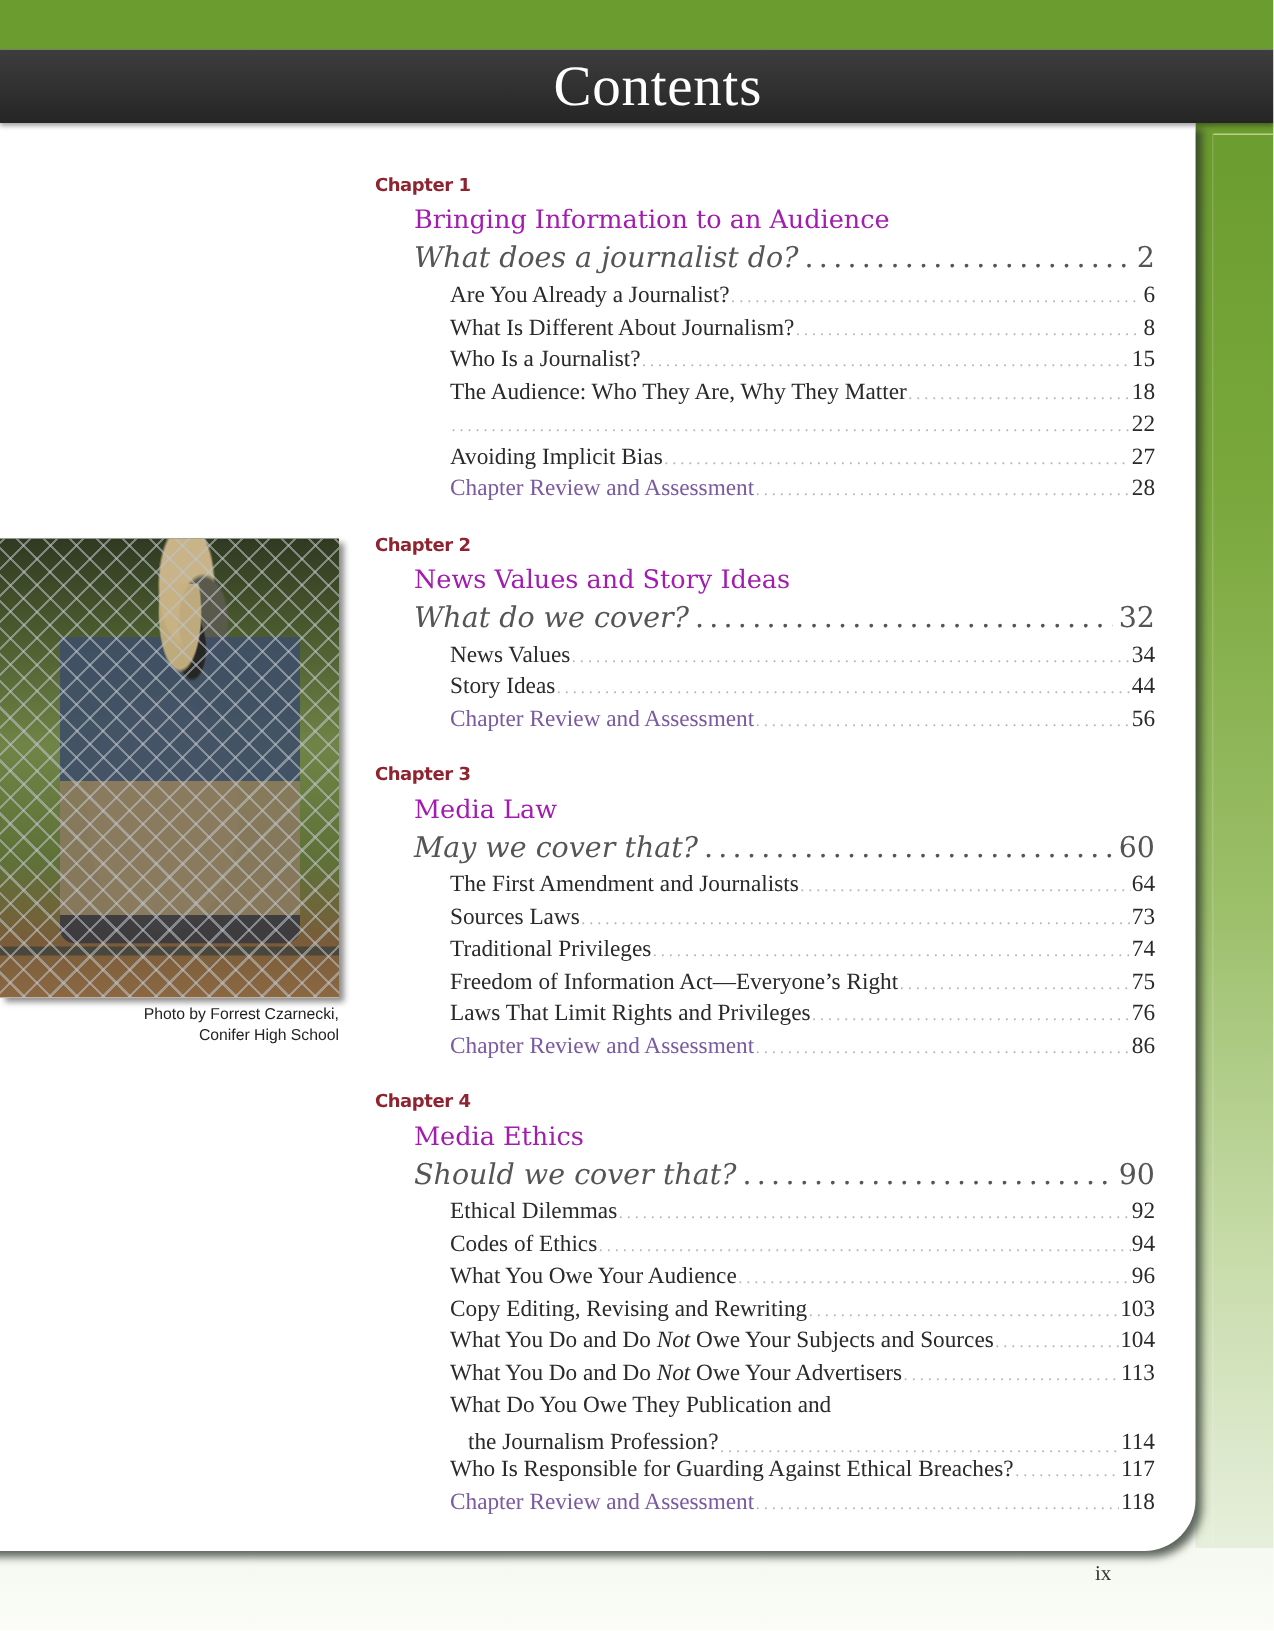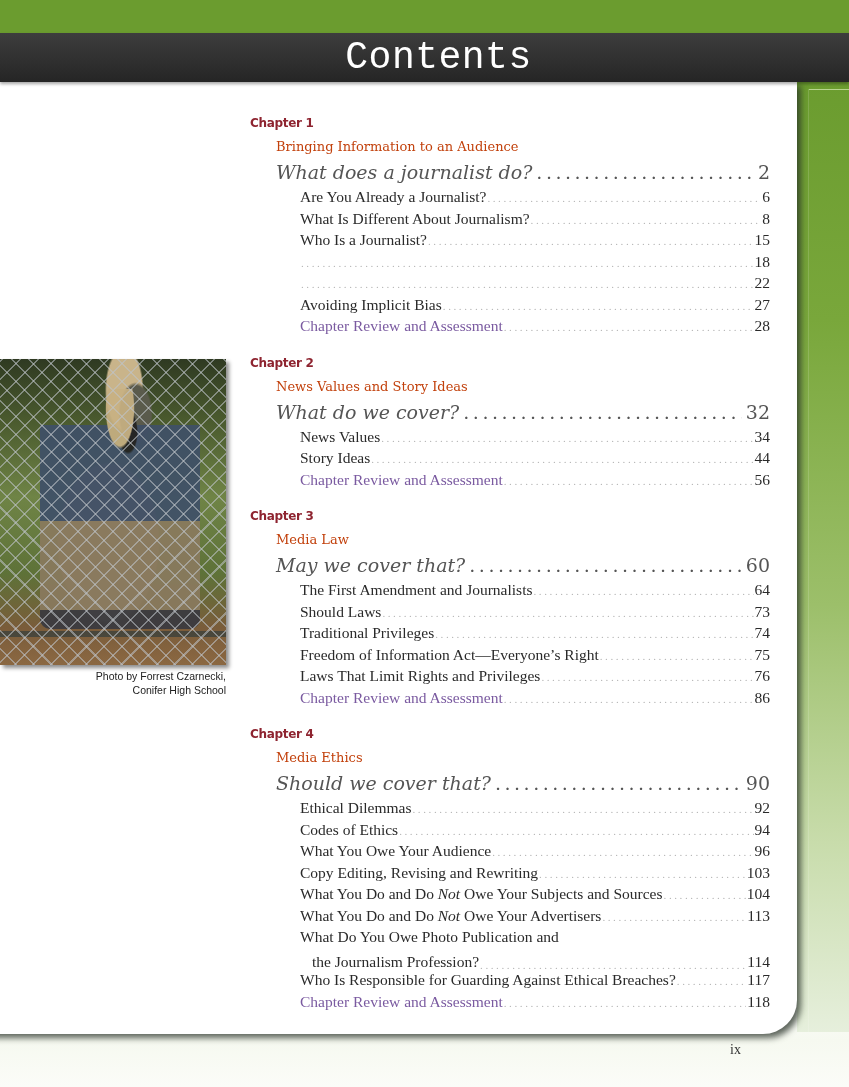--- a/index.html
+++ b/index.html
@@ -12,21 +12,21 @@
     position:absolute; left:0; top:0; width:849px; height:33px; background:#6b9c2f;
   }
   .title-bar {
     position:absolute; left:0; top:33px; width:849px; height:49px;
     background: linear-gradient(to bottom, #3d3d3d 0%, #2f2f2f 60%, #252525 100%);
     box-shadow: 0 2px 3px rgba(0,0,0,0.35);
     z-index:3;
   }
   .title-bar .title {
     position:absolute; left:0; right:0; top:3px; text-align:center;
-    color:#ffffff; font-family:Liberation Mono, monospace; font-size:38px; line-height:44px;
+    color:#ffffff; font-family:Liberation Serif, serif; font-size:38px; line-height:44px;
     letter-spacing:0.5px;
     padding-left:28px;
   }
   .side-panel {
     position:absolute; left:797px; top:82px; width:52px; height:950px;
     background: linear-gradient(to bottom, #6b9c2f 0%, #79a73b 25%, #9cbf6a 55%, #c8dcab 80%, #e6efdc 100%);
     z-index:1;
   }
   .side-panel .inner-line {
     position:absolute; left:12px; top:7px; right:0; height:1px; background:#b8d48e;
@@ -77,22 +77,22 @@
   }
   .toc {
     position:absolute; left:250px; top:113px; width:520px; z-index:4;
   }
   .chapter { margin-bottom:0; }
   .chapter-label {
     font-family:"DejaVu Sans", sans-serif; font-weight:bold; font-size:12px; line-height:20px;
     color:#8e2430; height:20px; letter-spacing:-0.3px;
   }
   .chapter-title {
-    margin-left:26px; font-family:"DejaVu Serif", serif; font-size:13px; line-height:28px;
-    color:#c2410c; height:28px; white-space:nowrap;
+    margin-left:26px; font-family:"DejaVu Serif", serif; font-size:17px; line-height:28px;
+    color:#a21caf; height:28px; white-space:nowrap;
   }
   .question-row {
     margin-left:26px; display:flex; align-items:baseline; height:27px;
     font-family:"DejaVu Serif", serif; font-size:19px; color:#555;
   }
   .question-row .q { font-style:italic; white-space:nowrap; }
   .question-row .leader {
     flex:1; overflow:hidden; white-space:nowrap; color:#555; margin:0 4px;
     letter-spacing:3.5px;
   }
@@ -161,20 +161,21 @@
         <span class="t">What Is Different About Journalism?</span>
         <span class="leader">................................................................................................</span>
         <span class="page">8</span>
       </div>
     <div class="entry">
         <span class="t">Who Is a Journalist?</span>
         <span class="leader">................................................................................................</span>
         <span class="page">15</span>
       </div>
     <div class="entry">
+        <span class="t">The Audience: Who They Are, Why They Matter</span>
         <span class="leader">................................................................................................</span>
         <span class="page">18</span>
       </div>
     <div class="entry">
         <span class="leader">................................................................................................</span>
         <span class="page">22</span>
       </div>
     <div class="entry">
         <span class="t">Avoiding Implicit Bias</span>
         <span class="leader">................................................................................................</span>
@@ -221,21 +222,21 @@
       <span class="q">May we cover that?</span>
       <span class="leader">................................................................................................</span>
       <span class="page">60</span>
     </div>
     <div class="entry">
         <span class="t">The First Amendment and Journalists</span>
         <span class="leader">................................................................................................</span>
         <span class="page">64</span>
       </div>
     <div class="entry">
-        <span class="t">Should Laws</span>
+        <span class="t">Sources Laws</span>
         <span class="leader">................................................................................................</span>
         <span class="page">73</span>
       </div>
     <div class="entry">
         <span class="t">Traditional Privileges</span>
         <span class="leader">................................................................................................</span>
         <span class="page">74</span>
       </div>
     <div class="entry">
         <span class="t">Freedom of Information Act—Everyone’s Right</span>
@@ -287,21 +288,21 @@
         <span class="t"><span>What You Do and Do </span><em>Not</em><span> Owe Your Subjects and Sources</span></span>
         <span class="leader">................................................................................................</span>
         <span class="page">104</span>
       </div>
     <div class="entry">
         <span class="t"><span>What You Do and Do </span><em>Not</em><span> Owe Your Advertisers</span></span>
         <span class="leader">................................................................................................</span>
         <span class="page">113</span>
       </div>
     <div class="entry twoline">
-      <span class="t1">What Do You Owe Photo Publication and</span>
+      <span class="t1">What Do You Owe They Publication and</span>
       <div class="row2">
           <span class="t2">the Journalism Profession?</span>
           <span class="leader">................................................................................................</span>
           <span class="page">114</span>
         </div>
     </div>
     <div class="entry">
         <span class="t">Who Is Responsible for Guarding Against Ethical Breaches?</span>
         <span class="leader">................................................................................................</span>
         <span class="page">117</span>

